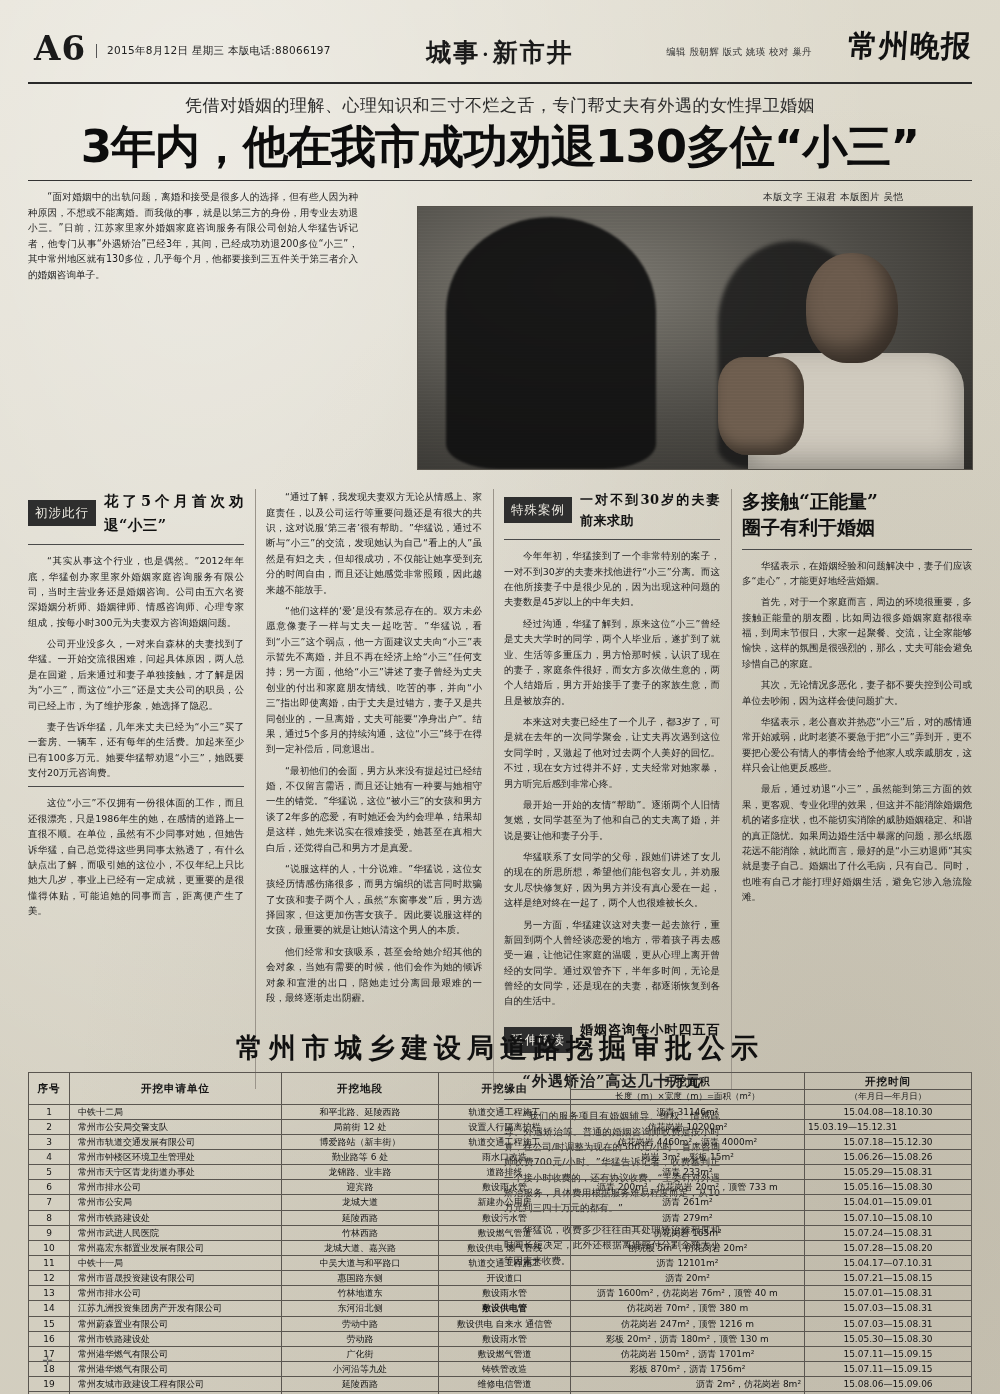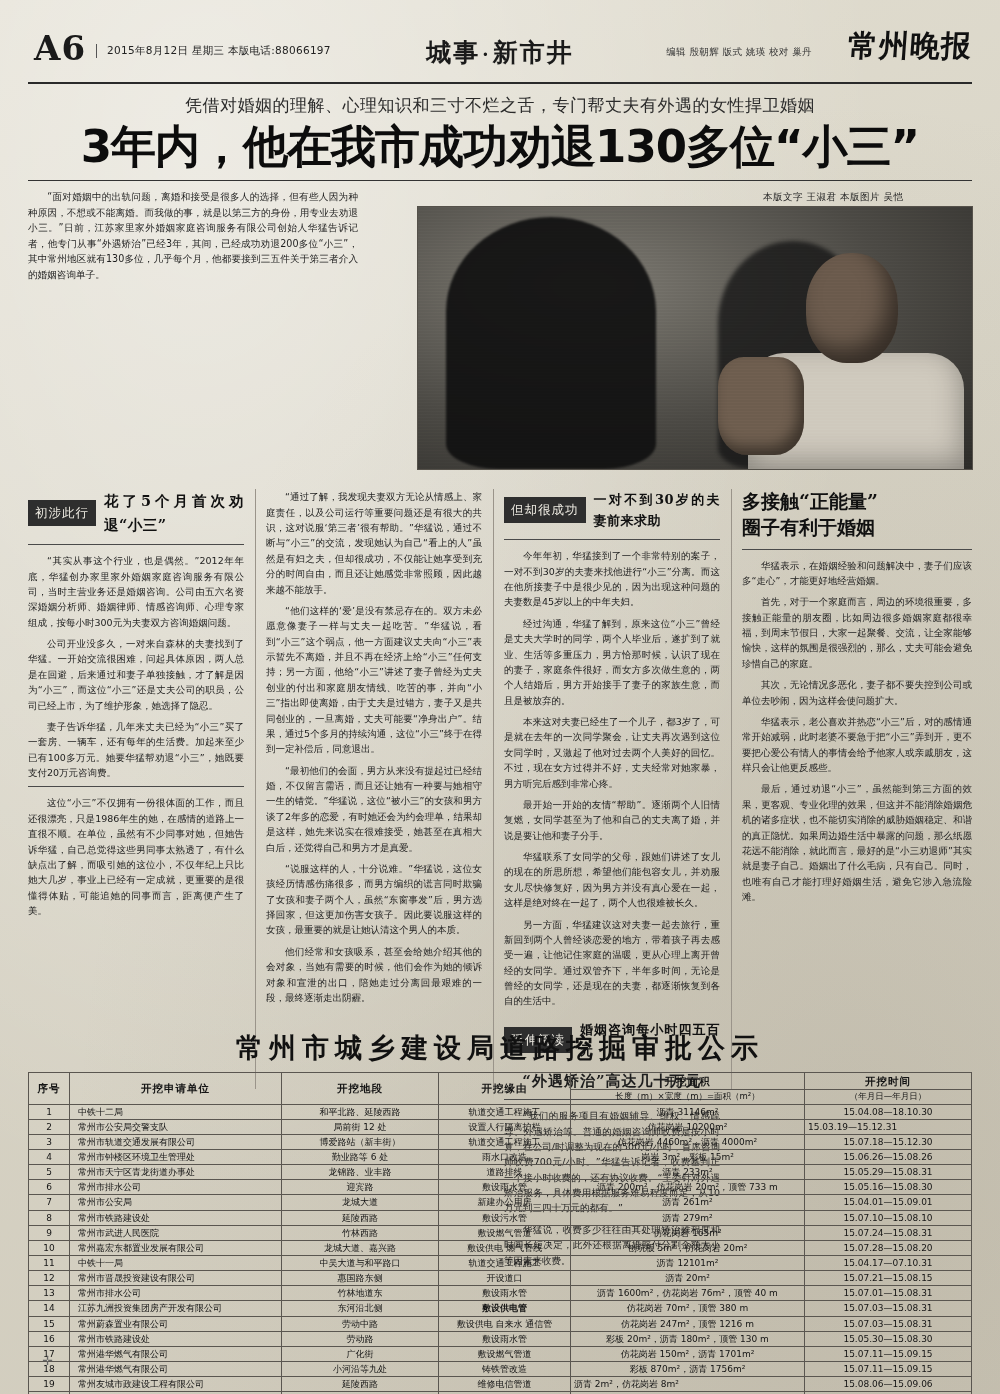--- a/index.html
+++ b/index.html
@@ -243,21 +243,21 @@
     <div class="col c2">
       <p>“通过了解，我发现夫妻双方无论从情感上、家庭责任，以及公司运行等重要问题还是有很大的共识，这对说服‘第三者’很有帮助。”华猛说，通过不断与“小三”的交流，发现她认为自己“看上的人”虽然是有妇之夫，但却很成功，不仅能让她享受到充分的时间自由，而且还让她感觉非常照顾，因此越来越不能放手。</p>
       <p>“他们这样的‘爱’是没有禁忌存在的。双方未必愿意像妻子一样与丈夫一起吃苦。”华猛说，看到“小三”这个弱点，他一方面建议丈夫向“小三”表示暂先不离婚，并且不再在经济上给“小三”任何支持；另一方面，他给“小三”讲述了妻子曾经为丈夫创业的付出和家庭朋友情线、吃苦的事，并向“小三”指出即使离婚，由于丈夫是过错方，妻子又是共同创业的，一旦离婚，丈夫可能要“净身出户”。结果，通过5个多月的持续沟通，这位“小三”终于在得到一定补偿后，同意退出。</p>
       <p>“最初他们的会面，男方从来没有提起过已经结婚，不仅留言需语，而且还让她有一种要与她相守一生的错觉。”华猛说，这位“被小三”的女孩和男方谈了2年多的恋爱，有时她还会为约会理单，结果却是这样，她先来说实在很难接受，她甚至在真相大白后，还觉得自己和男方才是真爱。</p>
       <p>“说服这样的人，十分说难。”华猛说，这位女孩经历情感伤痛很多，而男方编织的谎言同时欺骗了女孩和妻子两个人，虽然“东窗事发”后，男方选择回家，但这更加伤害女孩子。因此要说服这样的女孩，最重要的就是让她认清这个男人的本质。</p>
       <p>他们经常和女孩吸系，甚至会给她介绍其他的会对象，当她有需要的时候，他们会作为她的倾诉对象和宣泄的出口，陪她走过分离回最艰难的一段，最终逐渐走出阴霾。</p>
     </div>
 
     <div class="col c3">
       <div class="secthead small">
-        <span class="tag">但却很成功</span>
+        <span class="tag">特殊案例</span>
         <span class="ttl">一对不到30岁的夫妻前来求助</span>
       </div>
       <div class="sect-rule"></div>
       <p>今年年初，华猛接到了一个非常特别的案子，一对不到30岁的夫妻来找他进行“小三”分离。而这在他所接妻子中是很少见的，因为出现这种问题的夫妻数是45岁以上的中年夫妇。</p>
       <p>经过沟通，华猛了解到，原来这位“小三”曾经是丈夫大学时的同学，两个人毕业后，遂扩到了就业、生活等多重压力，男方恰那时候，认识了现在的妻子，家庭条件很好，而女方多次做生意的，两个人结婚后，男方开始接手了妻子的家族生意，而且是被放弃的。</p>
       <p>本来这对夫妻已经生了一个儿子，都3岁了，可是就在去年的一次同学聚会，让丈夫再次遇到这位女同学时，又激起了他对过去两个人美好的回忆。不过，现在女方过得并不好，丈夫经常对她家暴，男方听完后感到非常心疼。</p>
       <p>最开始一开始的友情“帮助”。逐渐两个人旧情复燃，女同学甚至为了他和自己的丈夫离了婚，并说是要让他和妻子分手。</p>
       <p>华猛联系了女同学的父母，跟她们讲述了女儿的现在的所思所想，希望他们能包容女儿，并劝服女儿尽快修复好，因为男方并没有真心爱在一起，这样是绝对终在一起了，两个人也很难被长久。</p>
       <p>另一方面，华猛建议这对夫妻一起去旅行，重新回到两个人曾经谈恋爱的地方，带着孩子再去感受一遍，让他记住家庭的温暖，更从心理上离开曾经的女同学。通过双管齐下，半年多时间，无论是曾经的女同学，还是现在的夫妻，都逐渐恢复到各自的生活中。</p>
 
@@ -445,21 +445,21 @@
               <td style="text-align: center;">小河沿等九处</td>
               <td style="text-align: center;">铸铁管改造</td>
               <td style="text-align: center;">彩板 870m²，沥青 1756m²</td>
               <td style="text-align: center;">15.07.11—15.09.15</td>
             </tr>
             <tr>
               <td style="text-align: center;">19</td>
               <td style="text-align: left; padding-left: 8px;">常州友城市政建设工程有限公司</td>
               <td style="text-align: center;">延陵西路</td>
               <td style="text-align: center;">维修电信管道</td>
-              <td style="text-align: left;">沥青 2m²，仿花岗岩 8m²</td>
+              <td style="text-align: right;">沥青 2m²，仿花岗岩 8m²</td>
               <td style="text-align: center;">15.08.06—15.09.06</td>
             </tr>
             <tr>
               <td style="text-align: center;">20</td>
               <td style="text-align: left; padding-left: 8px;">常州港华燃气有限公司</td>
               <td style="text-align: center;">健身北路及锦绣路</td>
               <td style="text-align: center;">敷设燃气管道</td>
               <td style="text-align: center;">沥青 300m²</td>
               <td style="text-align: center;">15.08.05—15.09.01</td>
             </tr>

